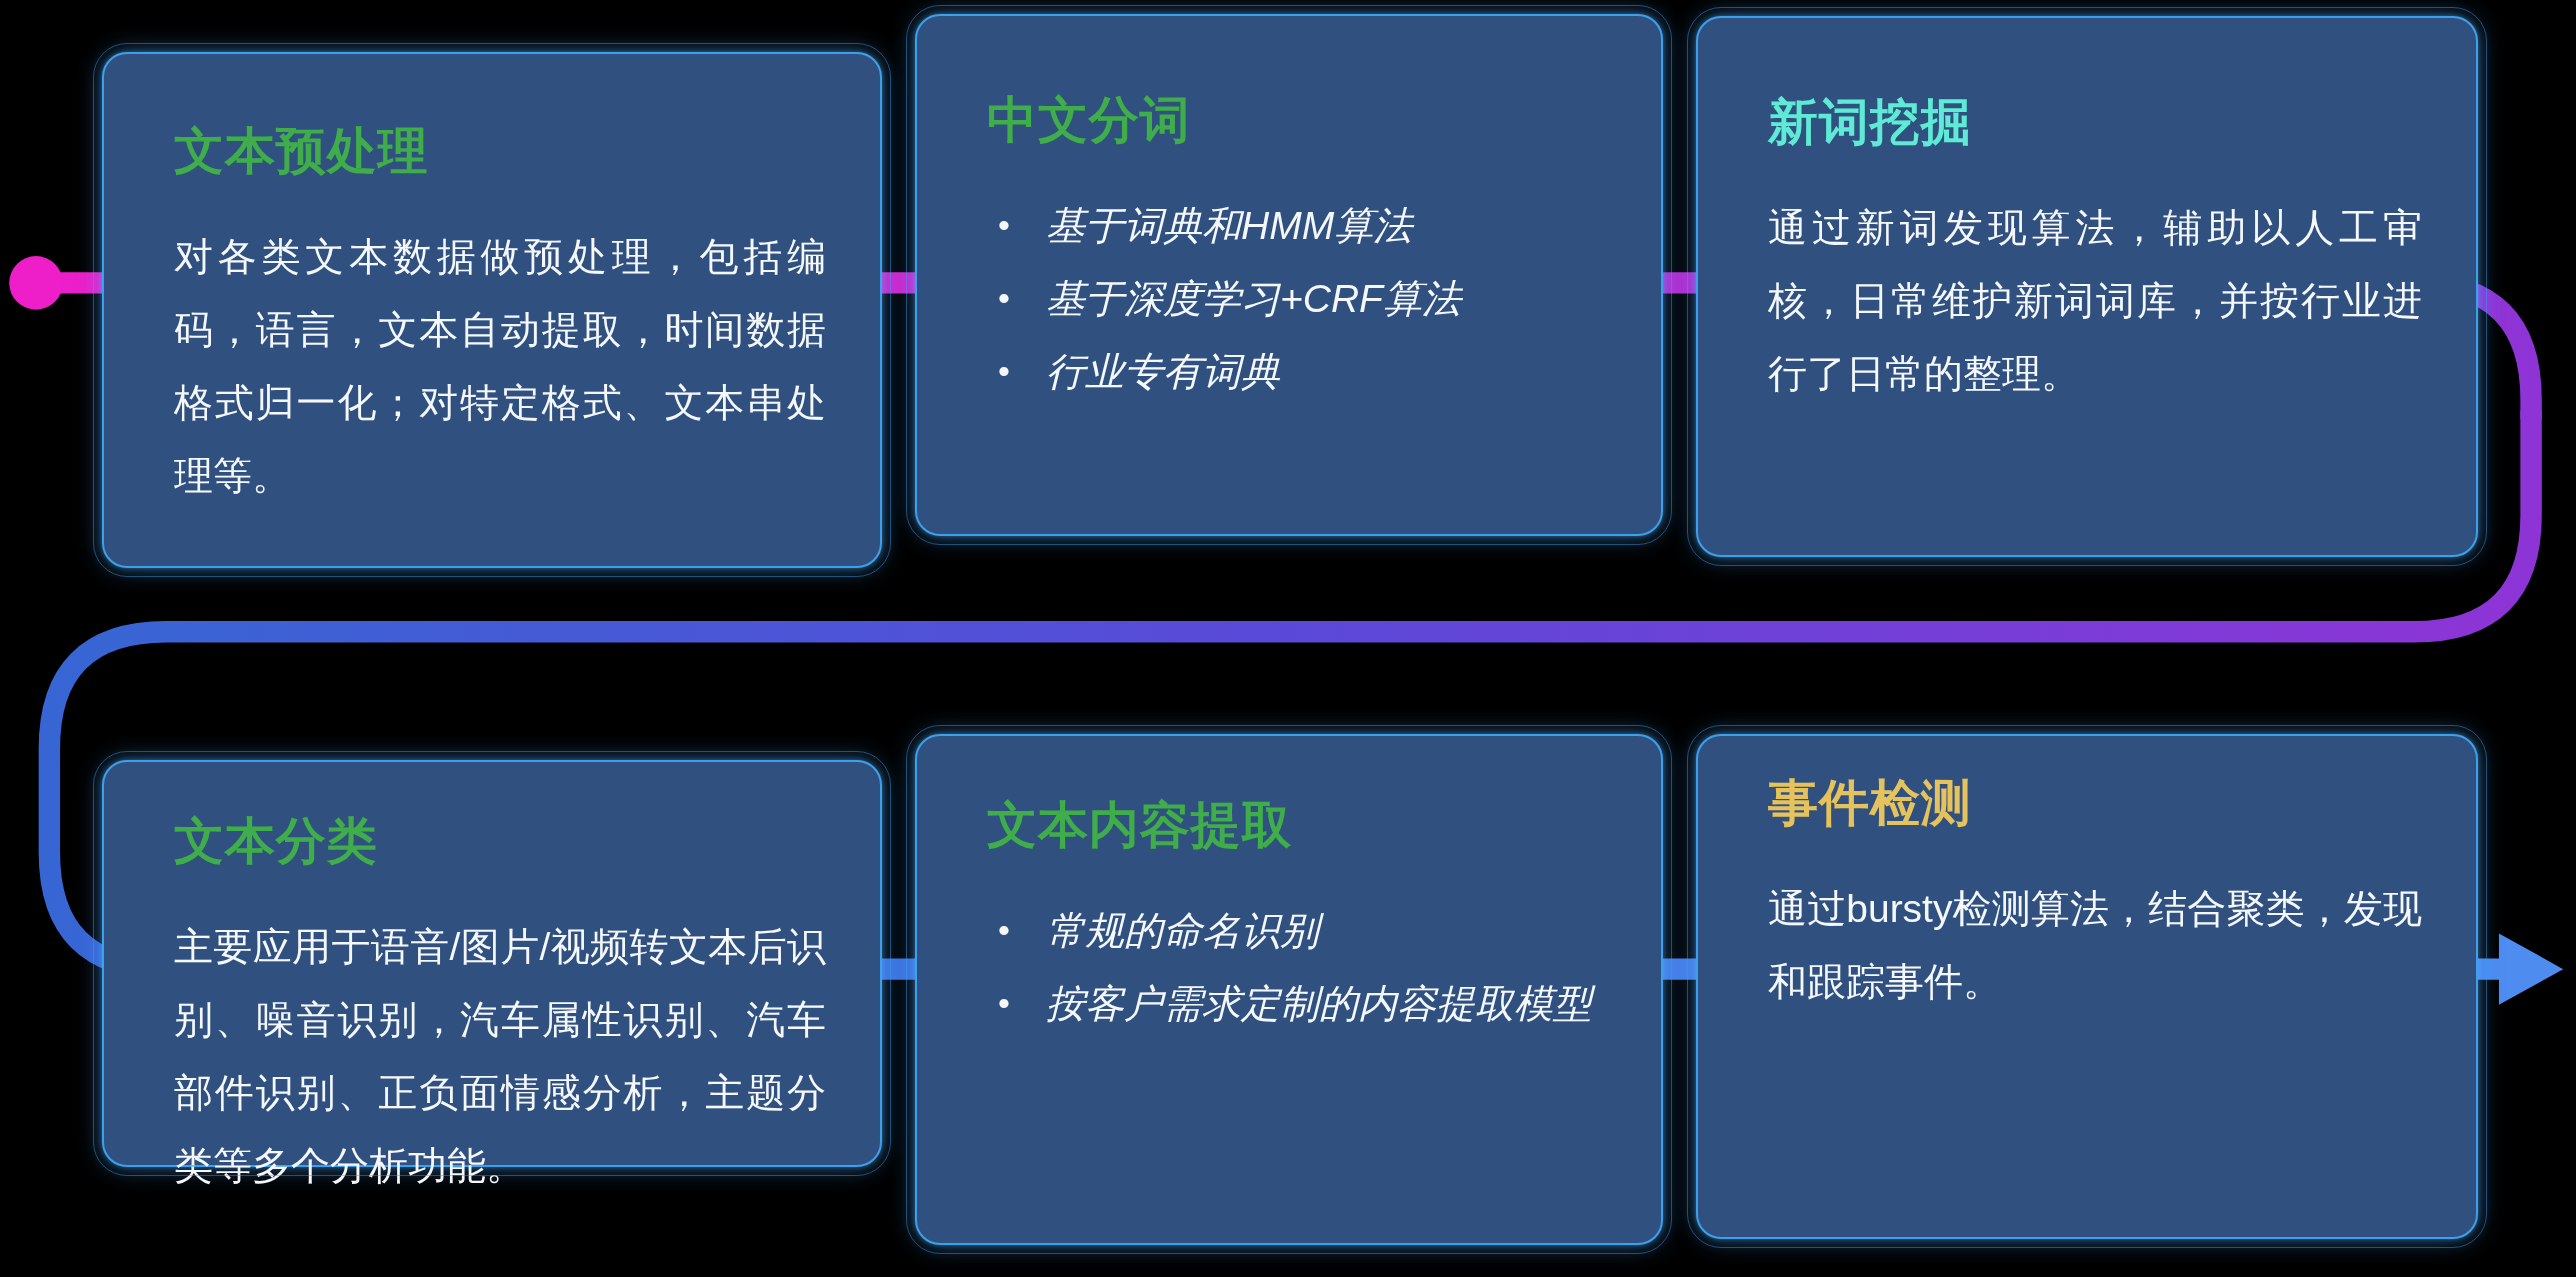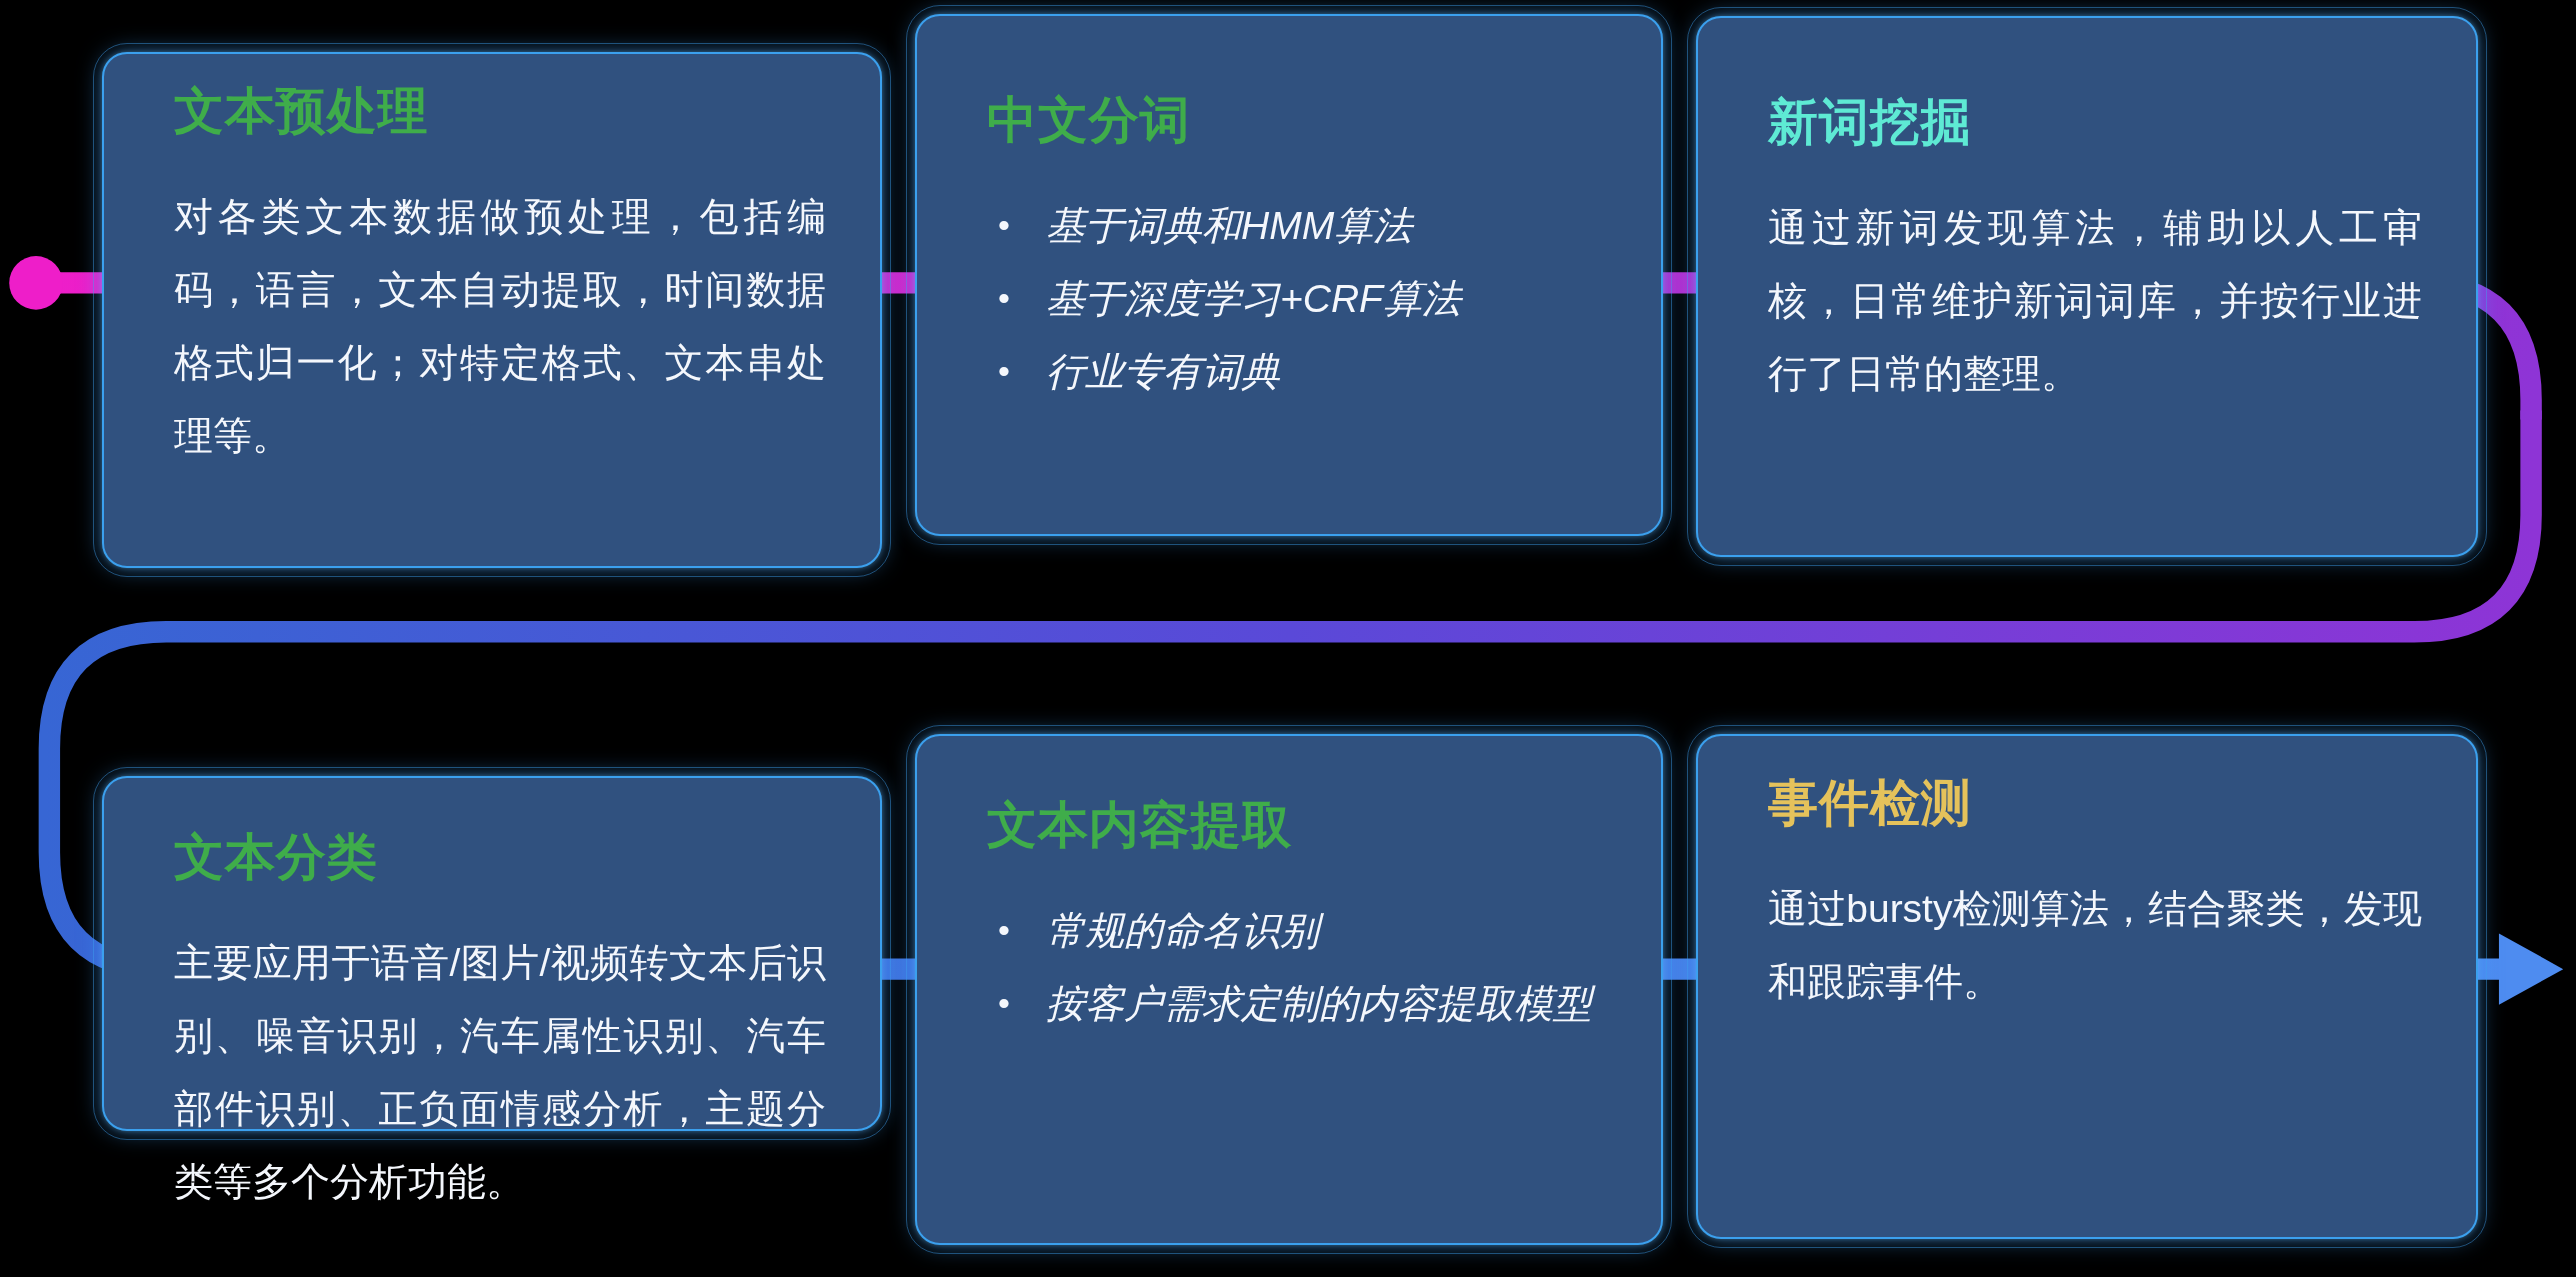--- a/index.html
+++ b/index.html
@@ -90,40 +90,40 @@
         <stop offset="1" stop-color="#4e8cf0"></stop>
       </linearGradient>
     </defs>
     <path d="M 36 317 L 2705 317 Q 2836 317 2836 448 L 2836 470" stroke="url(#gTop)" stroke-width="24" fill="none"></path>
     <path d="M 2836 460 L 2836 577 Q 2836 708 2705 708 L 186 708 Q 55 708 55 839 L 55 955 Q 55 1086 186 1086 L 230 1086" stroke="url(#gMid)" stroke-width="24" fill="none"></path>
     <path d="M 210 1086 L 2806 1086" stroke="url(#gBot)" stroke-width="24" fill="none"></path>
     <circle cx="40" cy="317" r="30" fill="#ee1ec9"></circle>
     <polygon points="2800,1046 2800,1126 2872,1086" fill="#4e8cf0"></polygon>
   </svg>
 
-  <div class="card" style="left: 102px; top: 52px; width: 780px; height: 516px; padding-top: 28px; background: rgb(48, 81, 127); border-color: rgb(59, 160, 238);">
+  <div class="card" style="left: 102px; top: 52px; width: 780px; height: 516px; padding-top: 68px; background: rgb(48, 81, 127); border-color: rgb(59, 160, 238);">
     <h2 class="card-title" style="color: rgb(63, 173, 74);">文本预处理</h2>
     <p class="card-body">对各类文本数据做预处理，包括编码，语言，文本自动提取，时间数据格式归一化；对特定格式、文本串处理等。</p>
   </div>
 
   <div class="card" style="left: 915px; top: 14.3px; width: 748px; height: 522px; padding-top: 75px; background: rgb(48, 81, 127); border-color: rgb(59, 160, 238);">
     <h2 class="card-title" style="color: rgb(63, 173, 74);">中文分词</h2>
     <ul class="card-list">
       <li>基于词典和HMM算法</li>
       <li>基于深度学习+CRF算法</li>
       <li>行业专有词典</li>
     </ul>
   </div>
 
   <div class="card" style="left: 1696px; top: 16px; width: 782px; height: 541px; padding-top: 75px; background: rgb(48, 81, 127); border-color: rgb(59, 160, 238);">
     <h2 class="card-title" style="color: #5eead4;">新词挖掘</h2>
     <p class="card-body">通过新词发现算法，辅助以人工审核，日常维护新词词库，并按行业进行了日常的整理。</p>
   </div>
 
-  <div class="card" style="left: 102px; top: 776px; width: 780px; height: 355px; padding-top: 50px; background: rgb(48, 81, 127); border-color: rgb(59, 160, 238);">
+  <div class="card" style="left: 102px; top: 760px; width: 780px; height: 407px; padding-top: 50px; background: rgb(48, 81, 127); border-color: rgb(59, 160, 238);">
     <h2 class="card-title" style="color: rgb(63, 173, 74);">文本分类</h2>
     <p class="card-body">主要应用于语音/图片/视频转文本后识别、噪音识别，汽车属性识别、汽车部件识别、正负面情感分析，主题分类等多个分析功能。</p>
   </div>
 
   <div class="card" style="left: 915px; top: 734px; width: 748px; height: 511px; padding-top: 60px; background: rgb(48, 81, 127); border-color: rgb(59, 160, 238);">
     <h2 class="card-title" style="color: rgb(63, 173, 74);">文本内容提取</h2>
     <ul class="card-list">
       <li>常规的命名识别</li>
       <li>按客户需求定制的内容提取模型</li>
     </ul>

